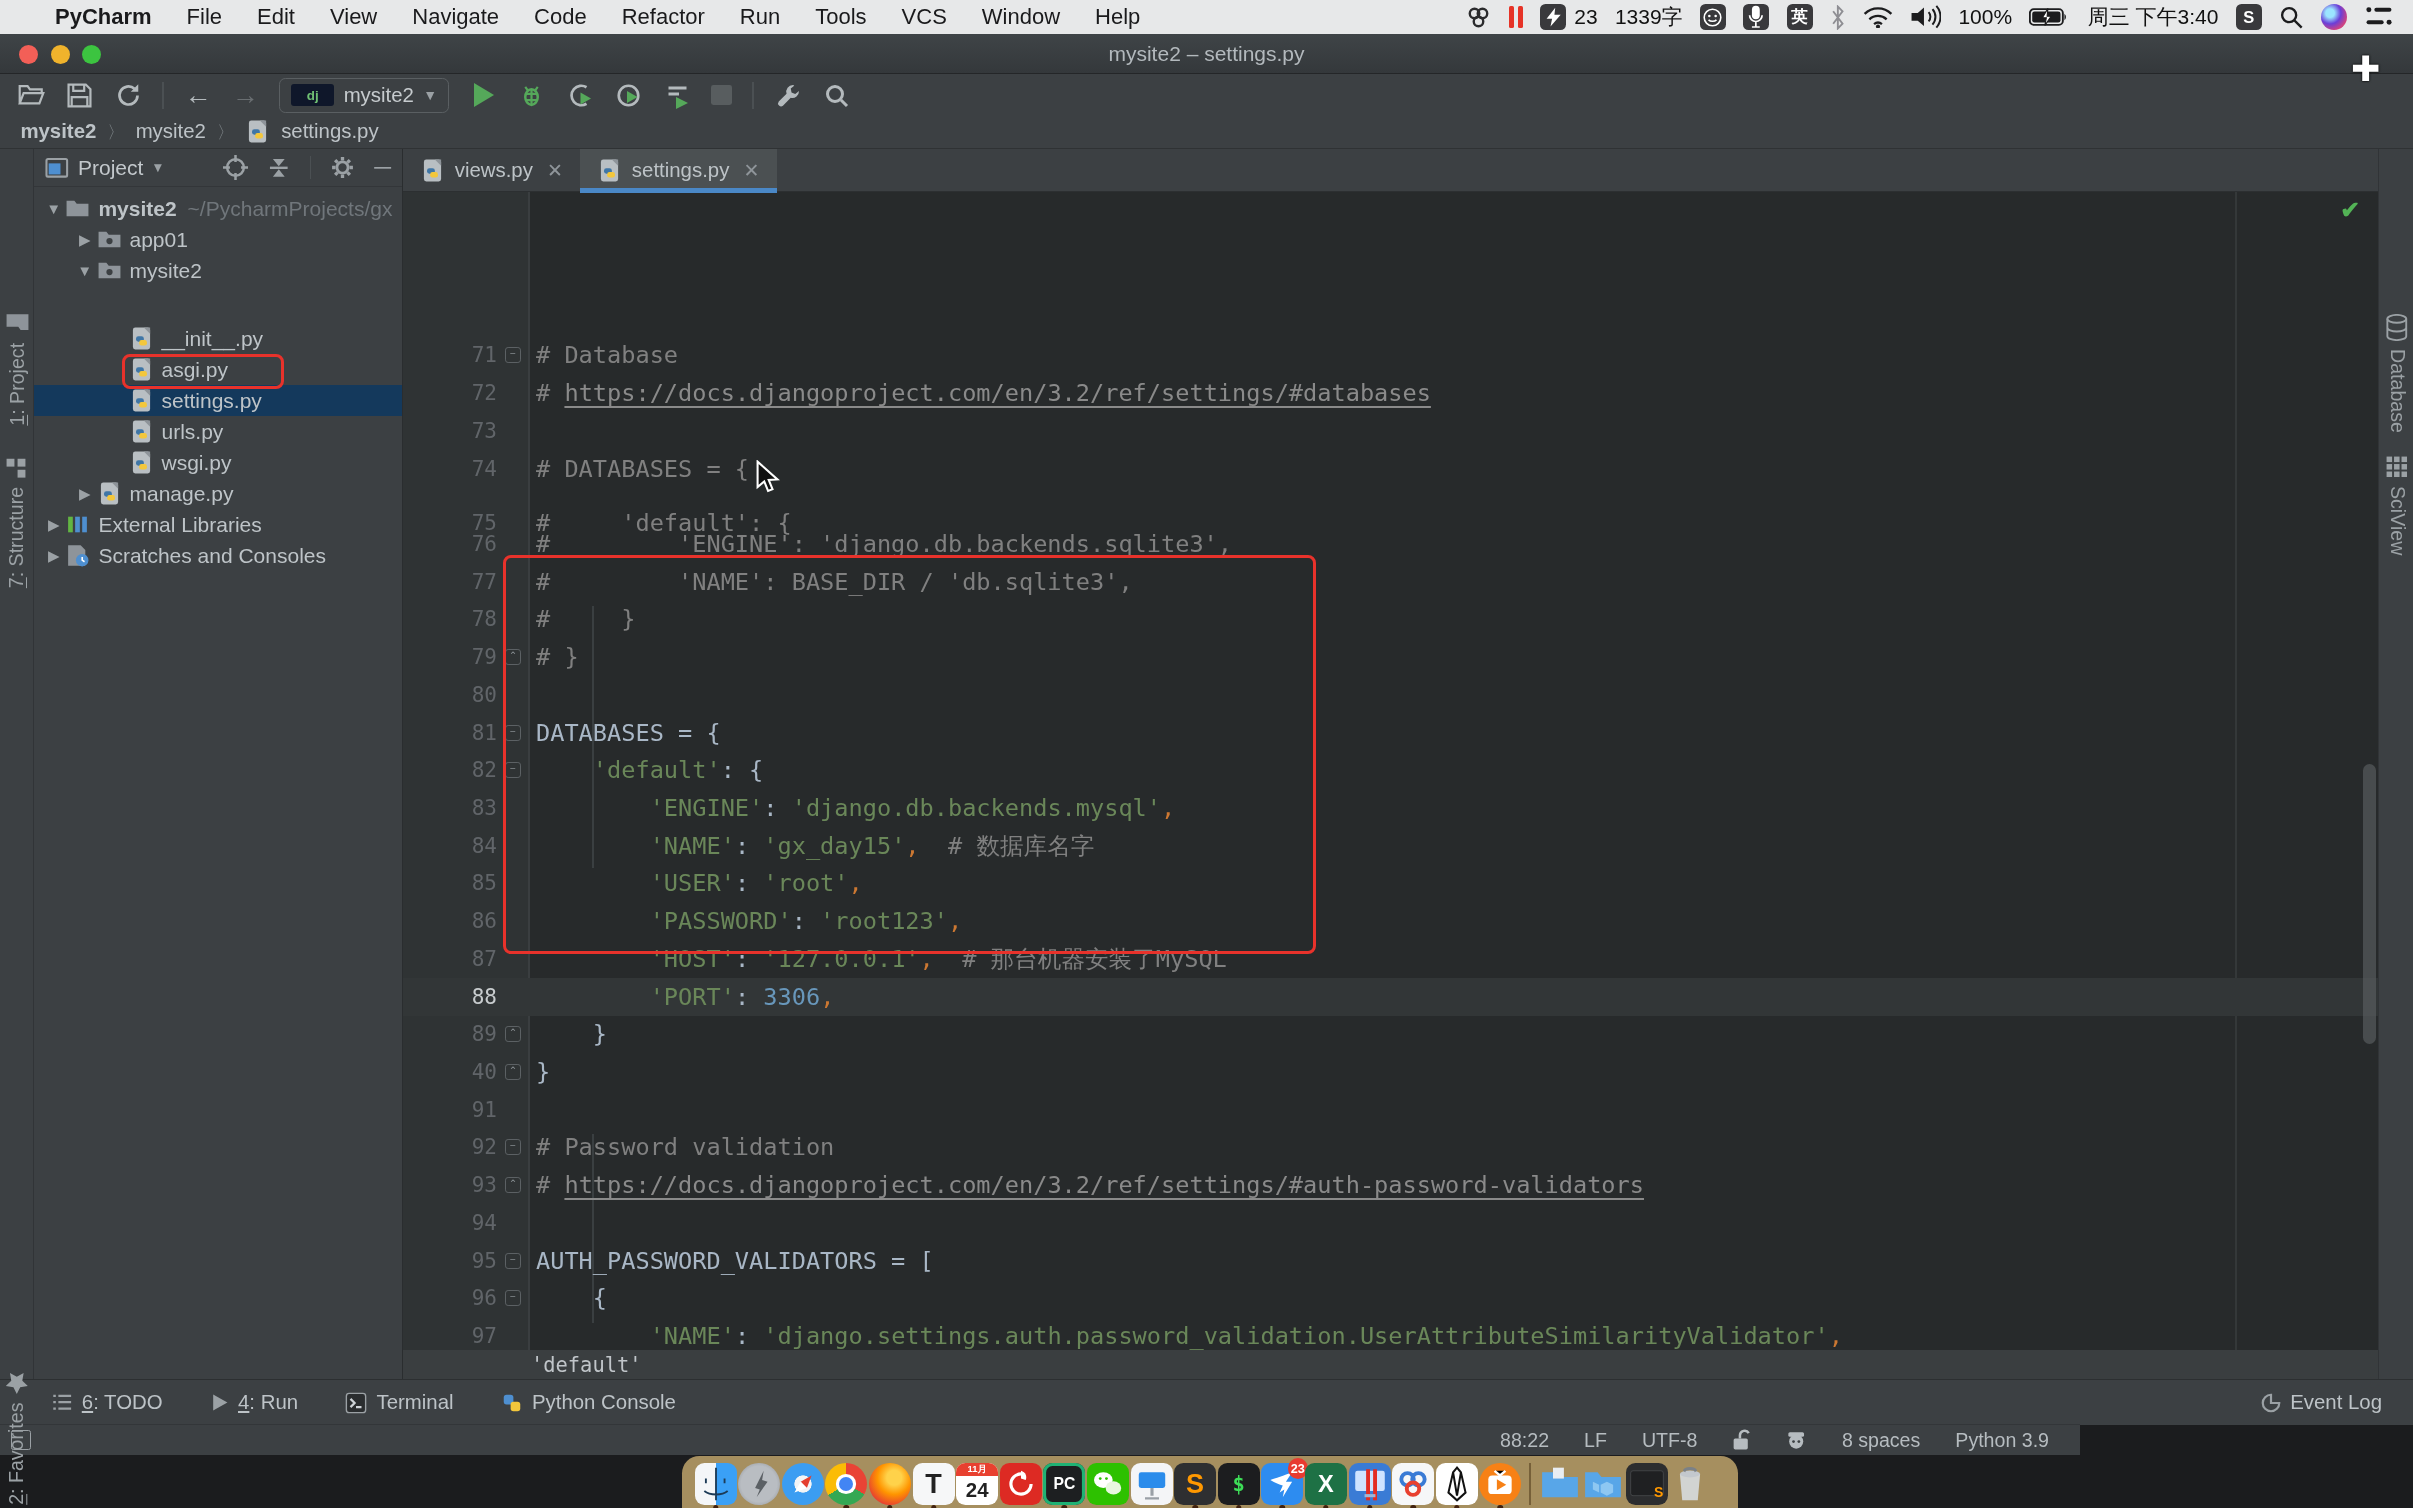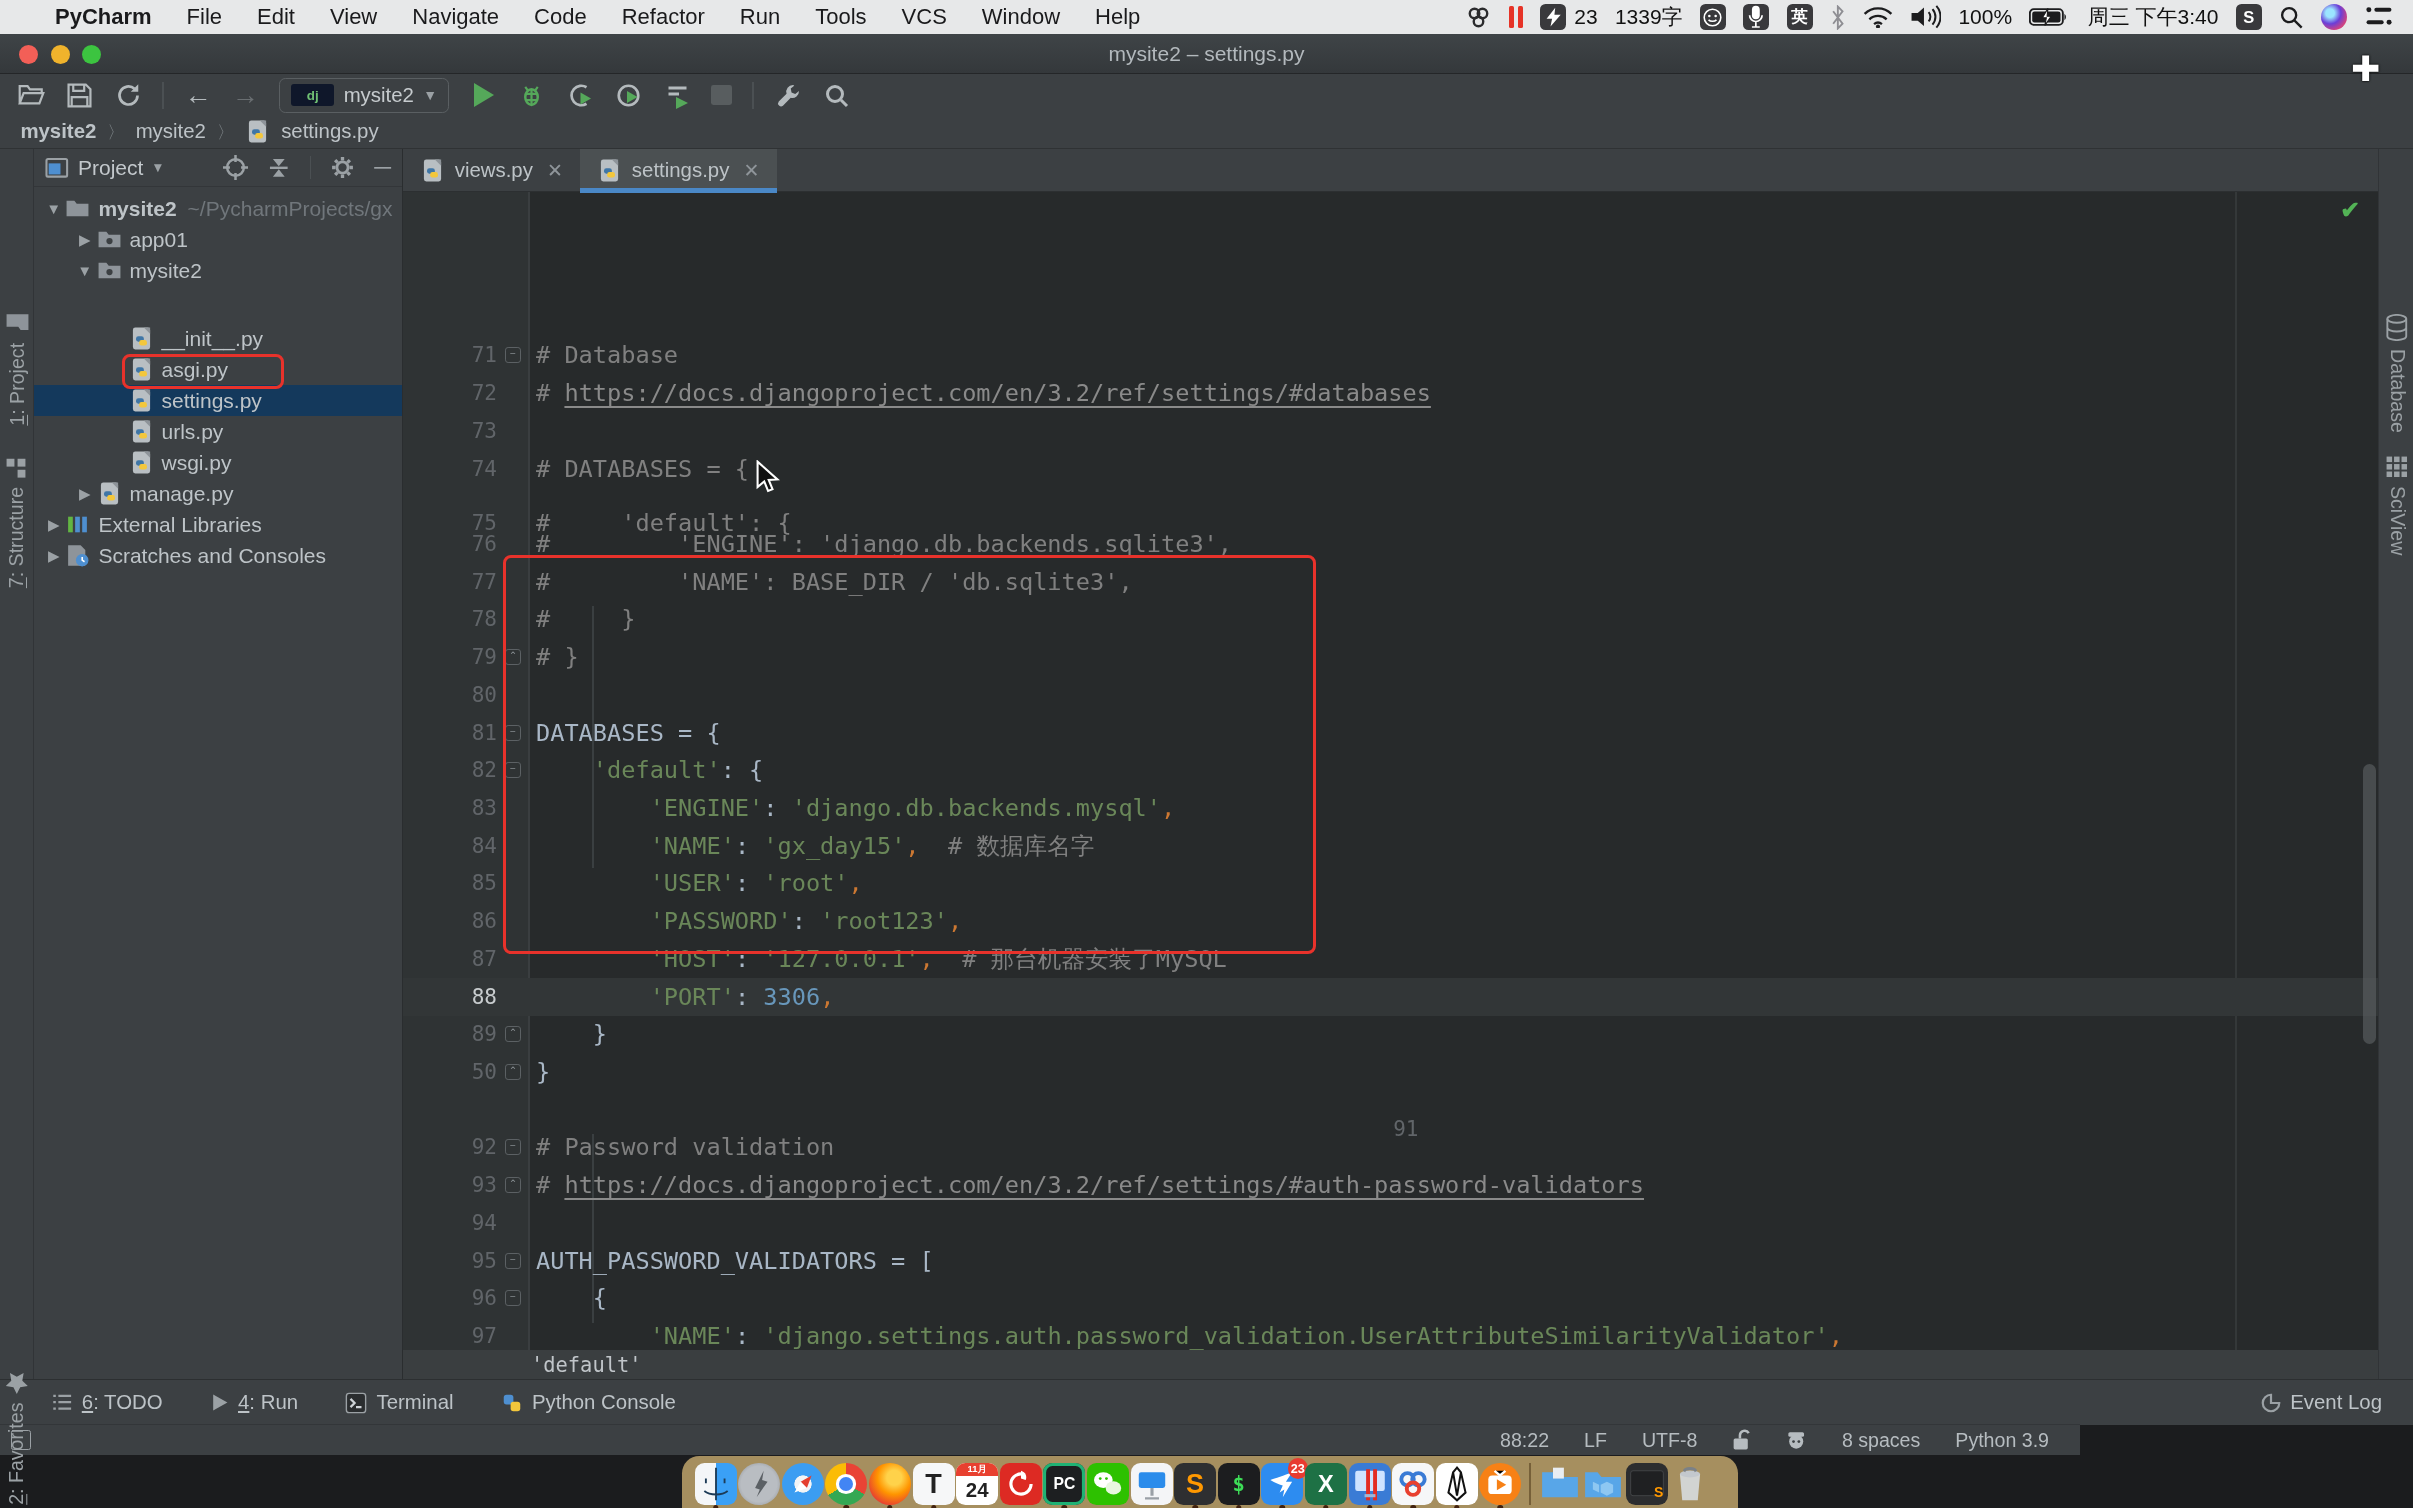--- a/index.html
+++ b/index.html
@@ -683,27 +683,27 @@
         <span class="ctext"><span class="c-w">        </span><span class="c-s">'PORT'</span><span class="c-w">: </span><span class="c-n">3306</span><span class="c-o">,</span></span>
       </div>
       <div class="cline" style="top: 827px;">
         <span class="lnum">89</span>
         <span class="fslot">
           <span class="fmark">⌃</span>
         </span>
         <span class="ctext"><span class="c-w">    }</span></span>
       </div>
       <div class="cline" style="top: 865px;">
-        <span class="lnum">50</span>
+        <span class="lnum">40</span>
         <span class="fslot">
           <span class="fmark">⌃</span>
         </span>
         <span class="ctext"><span class="c-w">}</span></span>
       </div>
-      <div class="cline" style="top: 922px; justify-content: center;">
+      <div class="cline" style="top: 903px;">
         <span class="lnum">91</span>
         <span class="fslot"></span>
         <span class="ctext"></span>
       </div>
       <div class="cline" style="top: 940px;">
         <span class="lnum">92</span>
         <span class="fslot">
           <span class="fmark">−</span>
         </span>
         <span class="ctext"><span class="c-g"># Password validation</span></span>

